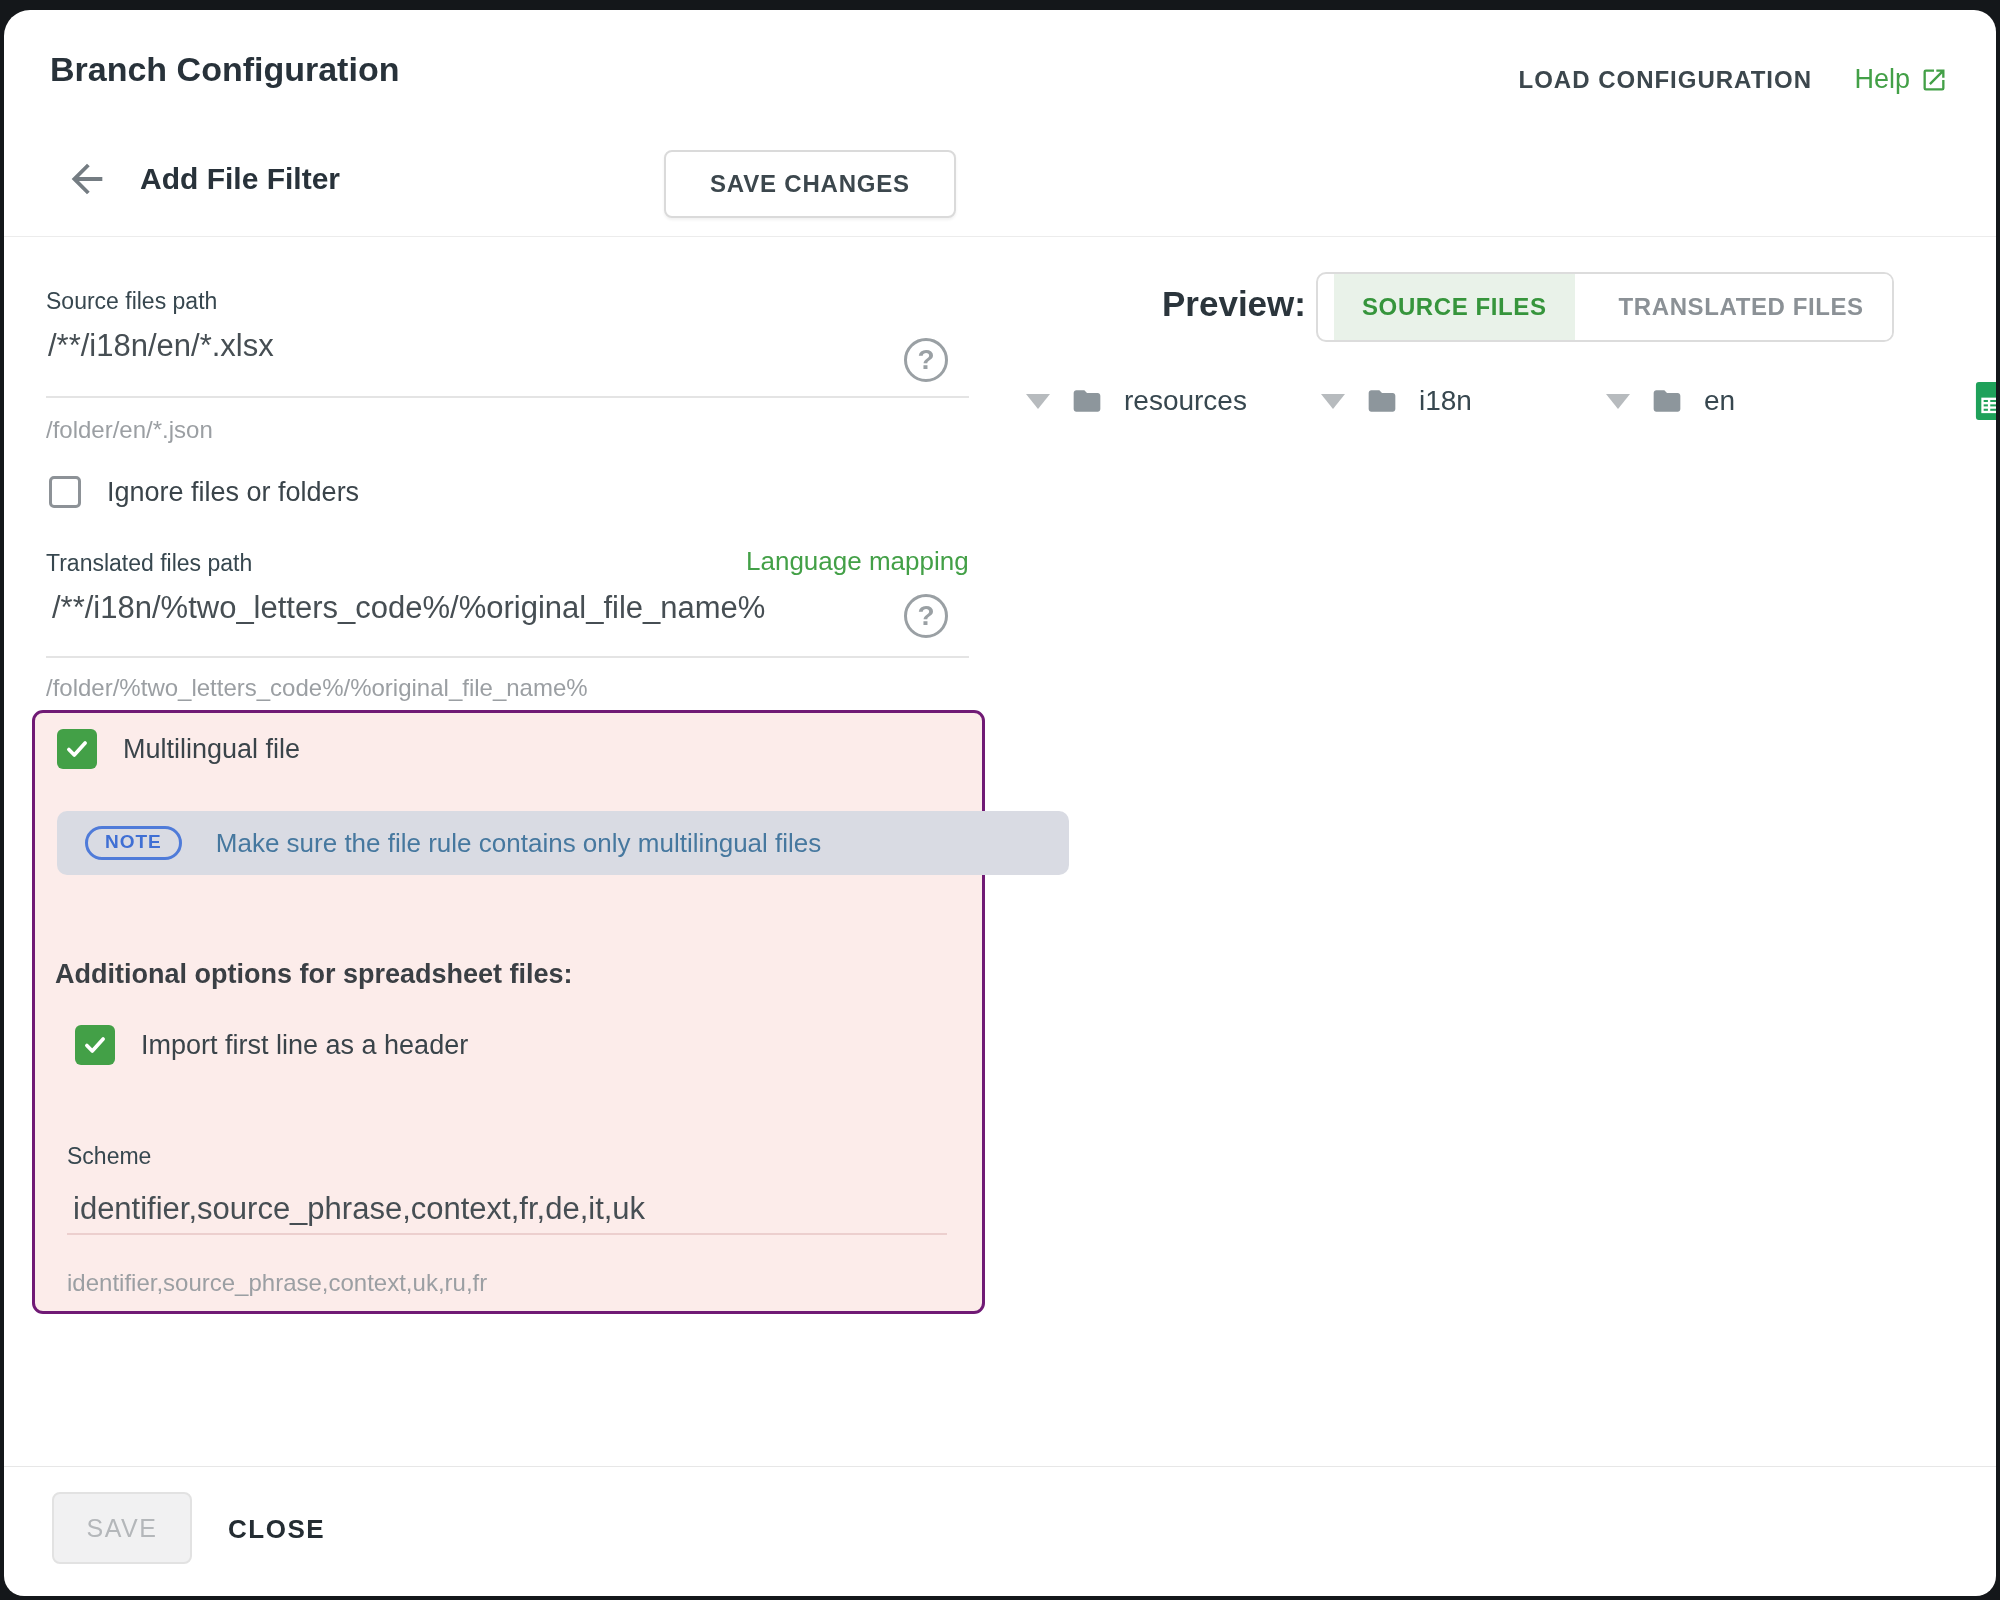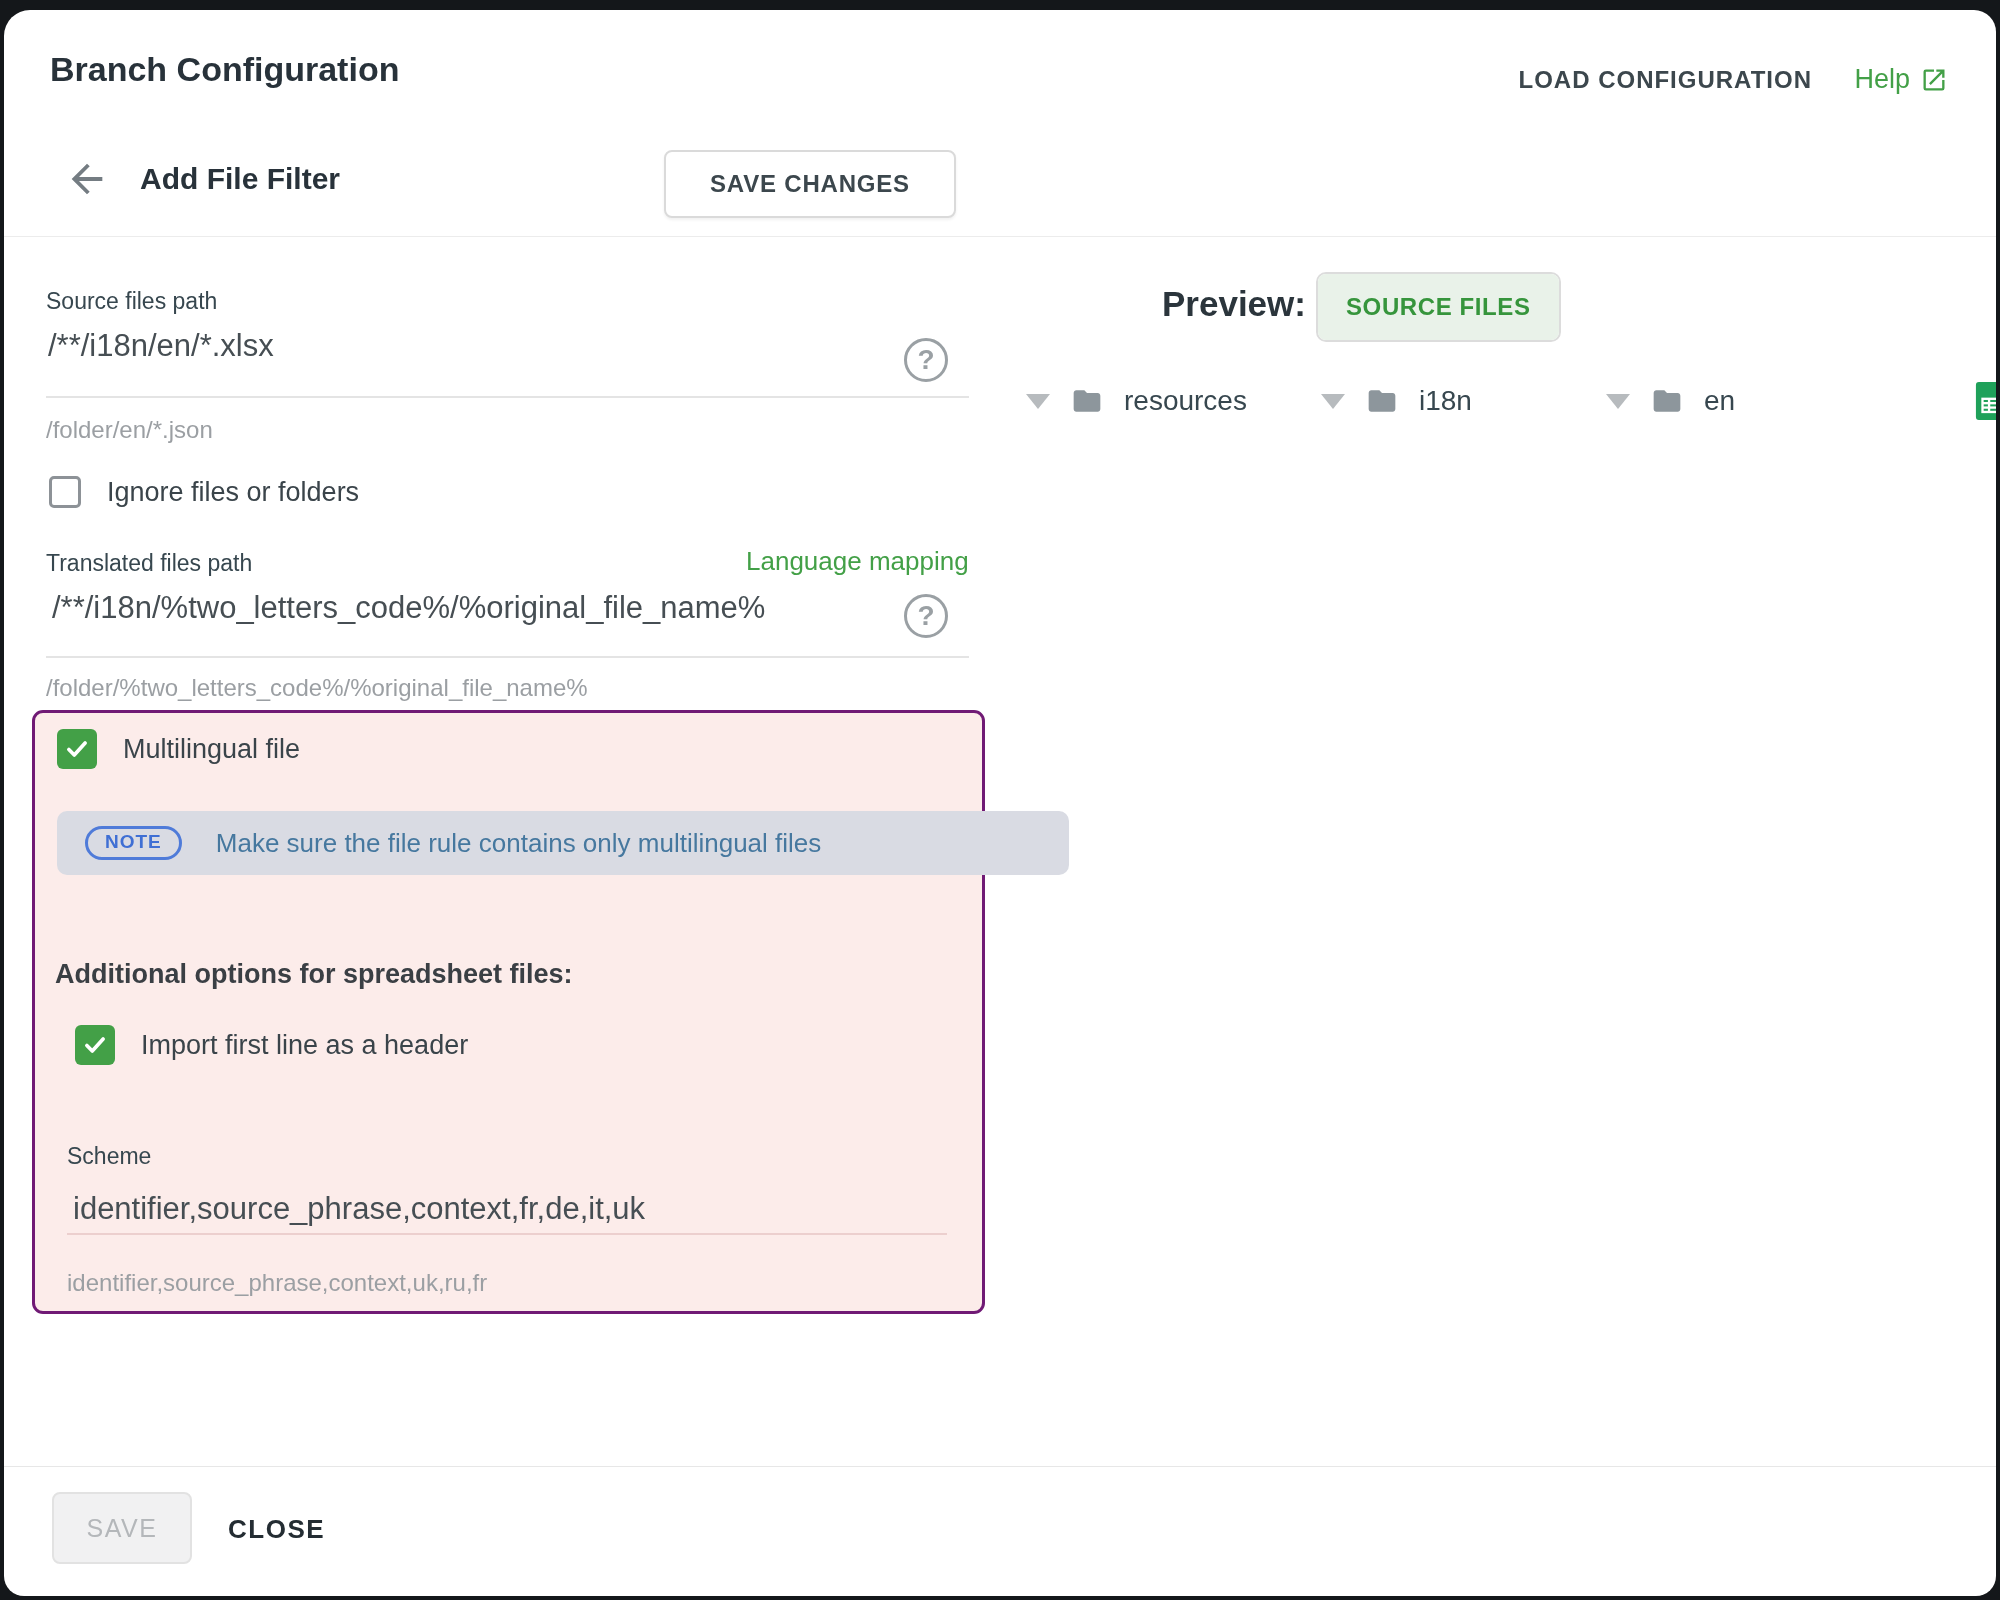--- a/index.html
+++ b/index.html
@@ -97,21 +97,21 @@
 
   
   .preview-label { left:1158px; top:274px; font-size:35px; font-weight:700; color:#2b353c; }
   .preview-toggle {
     left:1312px; top:262px; height:70px;
     display:flex; border:2px solid #dcdcdc; border-radius:10px; overflow:hidden; background:#fff;
   }
   .toggle-seg {
     display:flex; align-items:center; justify-content:center;
     padding:0 28px; font-size:24px; font-weight:600; letter-spacing:0.6px;
-    color:#8b9196; cursor:pointer; background:#fff;
+    color:#8b9196; cursor:pointer; background:#fff;margin-left:16px;
   }
   .toggle-seg.active { background:#e9f2e9; color:#36953c; }
 
   .tree { left:1008px; top:356px; width:800px; display:flex; flex-direction:row; }
   .tree-row { display:flex; align-items:center; height:70px; cursor:pointer; }
   .tree-row.lvl0 { padding-left:14px; }
   .tree-row.lvl1 { padding-left:74px; }
   .tree-row.lvl2 { padding-left:134px; }
   .tree-row.file { padding-left:240px; }
   .caret {
@@ -211,20 +211,21 @@
     <div class="abs field-label scheme-label">Scheme</div>
     <div class="abs field-value scheme-value">identifier,source_phrase,context,fr,de,it,uk</div>
     <div class="abs underline scheme-underline"></div>
     <div class="abs field-helper scheme-helper">identifier,source_phrase,context,uk,ru,fr</div>
   </div>
 
   <div class="abs preview-label">Preview:</div>
 
   <div class="abs preview-toggle">
     <div class="toggle-seg active">SOURCE FILES</div>
+    <div class="toggle-seg">TRANSLATED FILES</div>
   </div>
 
   <div class="abs tree">
 
     <div class="tree-row lvl0">
       <span class="caret"></span>
       <svg class="folder-icon" viewBox="0 0 24 24" fill="currentColor">
         <path d="M10 4H4c-1.1 0-2 .9-2 2v12c0 1.1.9 2 2 2h16c1.1 0 2-.9 2-2V8c0-1.1-.9-2-2-2h-8l-2-2z"></path>
       </svg>
       <span class="tree-name">resources</span>

